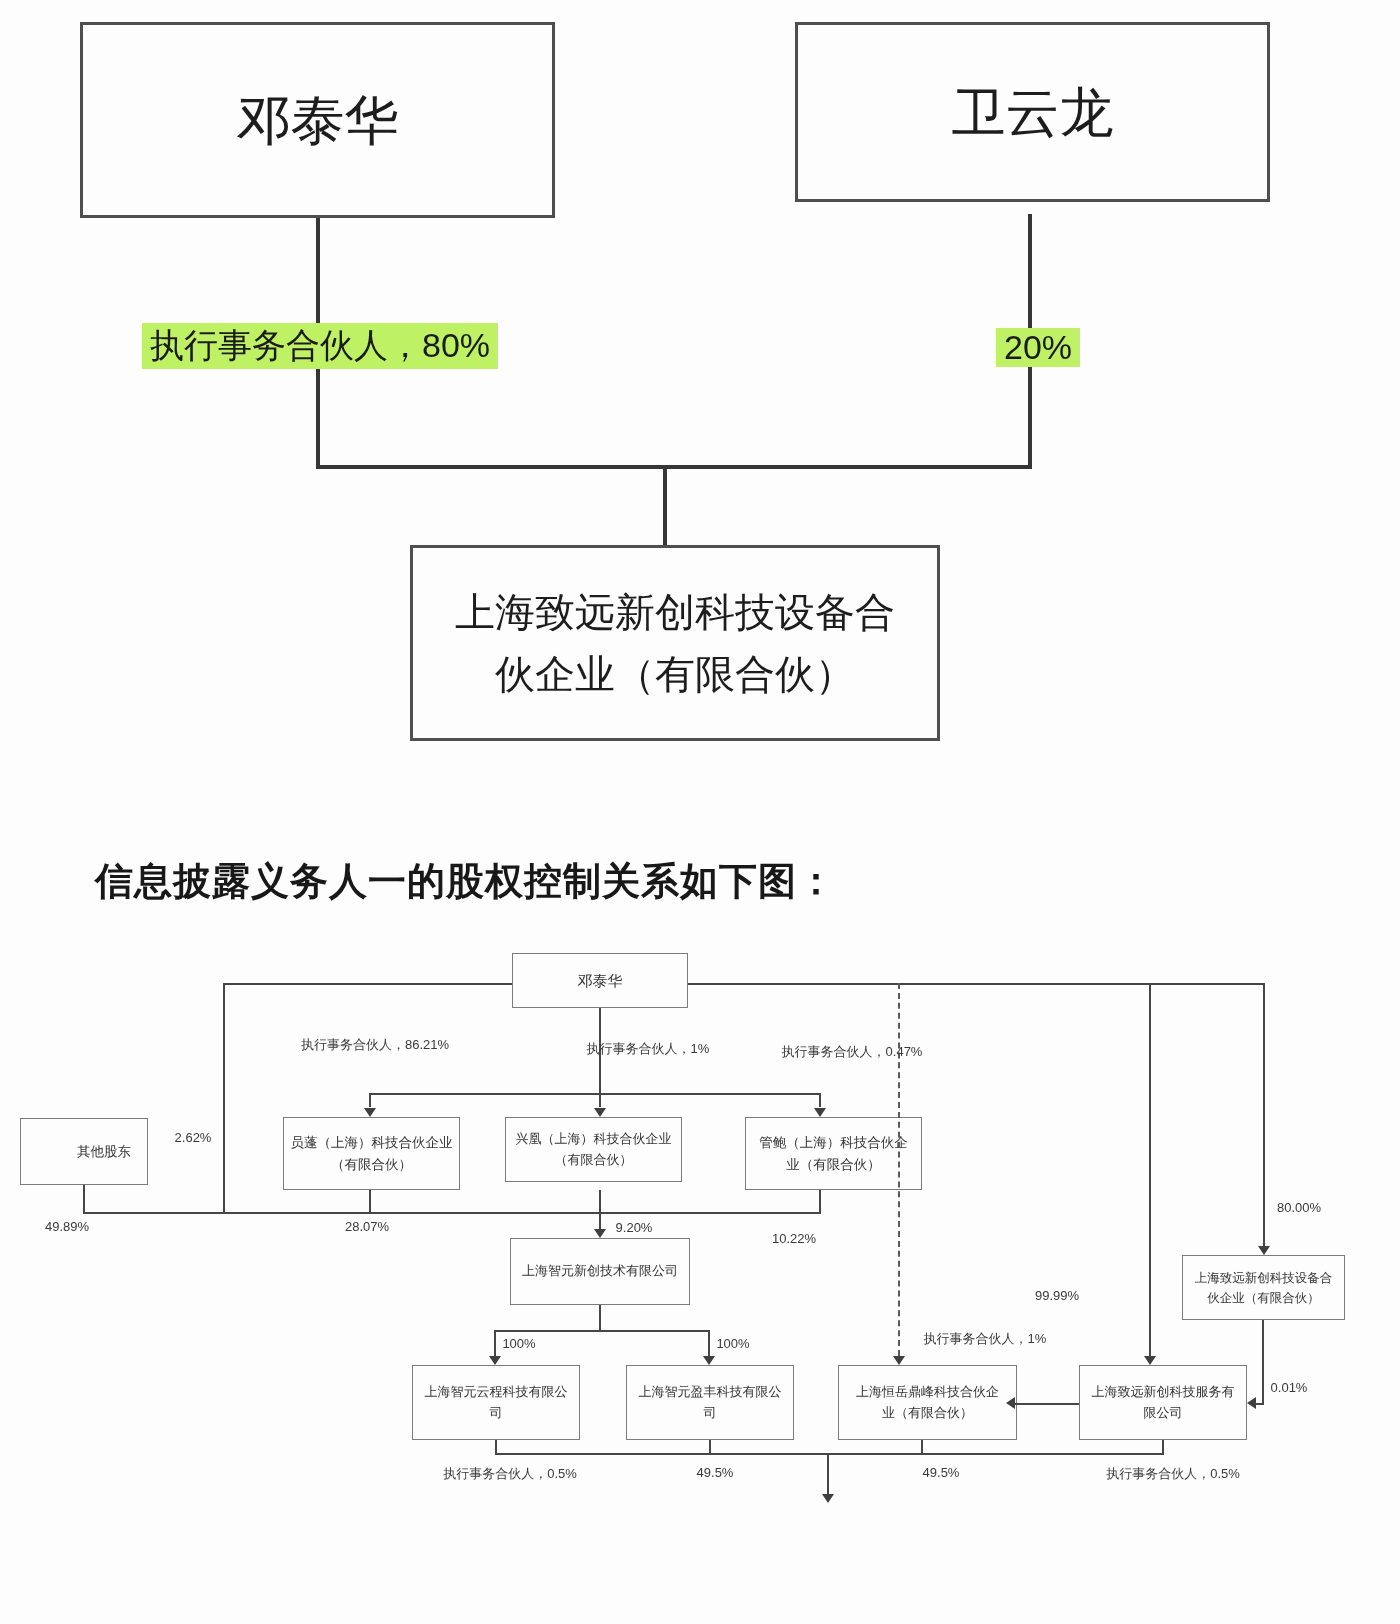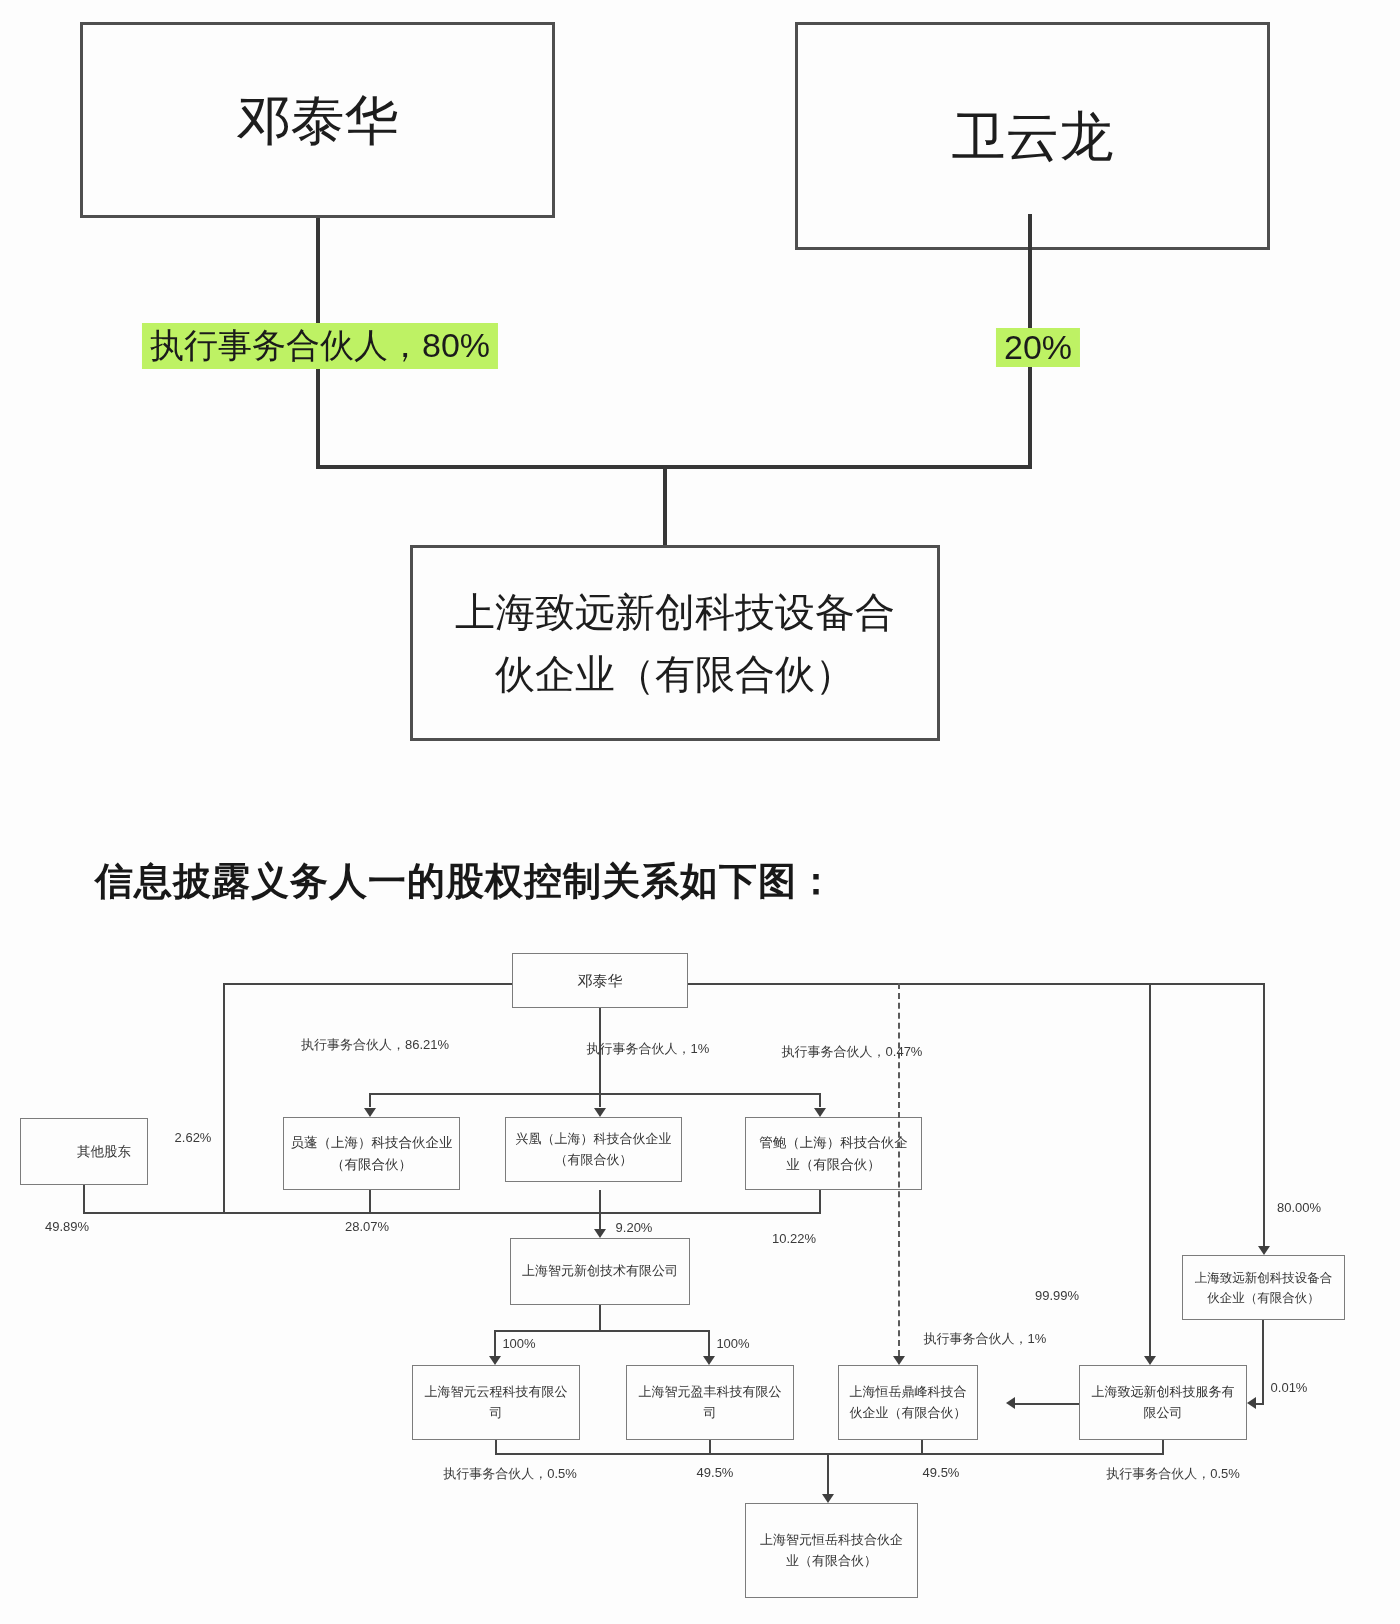--- a/index.html
+++ b/index.html
@@ -37,21 +37,21 @@
       position:absolute;left:95px;top:856px;font-family:"Liberation Serif",serif;
       font-size:38px;font-weight:600;color:#181818;letter-spacing:1px;
   }
 </style>
 </head>
 <body>
 
 <div class="page">
 
   <div class="bx bx-top" style="left:80px;top:22px;width:475px;height:196px;font-size:54px;">邓泰华</div>
-  <div class="bx bx-top" style="left:795px;top:22px;width:475px;height:228px;font-size:54px;">卫云龙</div>
+  <div class="bx bx-top" style="left:795px;top:22px;width:475px;height:180px;font-size:54px;">卫云龙</div>
 
   <div class="vl2" style="left:316px;top:218px;height:247px;"></div>
   <div class="vl2" style="left:1028px;top:214px;height:251px;"></div>
   <div class="hl2" style="left:316px;top:465px;width:716px;"></div>
   <div class="vl2" style="left:663px;top:469px;height:78px;"></div>
 
   <div class="lb-top" style="left:320px;top:323px;">执行事务合伙人，80%</div>
   <div class="lb-top" style="left:1038px;top:328px;">20%</div>
 
   <div class="bx bx-top" style="left:410px;top:545px;width:530px;height:196px;font-size:40px;line-height:1.55;padding:0 24px;">上海致远新创科技设备合伙企业（有限合伙）</div>
@@ -63,26 +63,25 @@
   <div class="bx" style="left:20px;top:1118px;width:128px;height:67px;padding-left:40px;">其他股东</div>
 
   <div class="bx" style="left:283px;top:1117px;width:177px;height:73px;padding:0 4px;font-family:Liberation Serif, serif;">员蓬（上海）科技合伙企业（有限合伙）</div>
   <div class="bx" style="left:505px;top:1117px;width:177px;height:65px;padding:0 6px;font-size:13px;">兴凰（上海）科技合伙企业（有限合伙）</div>
   <div class="bx" style="left:745px;top:1117px;width:177px;height:73px;padding:0 8px;">管鲍（上海）科技合伙企业（有限合伙）</div>
 
   <div class="bx" style="left:510px;top:1238px;width:180px;height:67px;font-size:13px;">上海智元新创技术有限公司</div>
 
   <div class="bx" style="left:412px;top:1365px;width:168px;height:75px;padding:0 10px;font-size:13px;">上海智元云程科技有限公司</div>
   <div class="bx" style="left:626px;top:1365px;width:168px;height:75px;padding:0 10px;font-size:13px;">上海智元盈丰科技有限公司</div>
-  <div class="bx" style="left:838px;top:1365px;width:140px;height:75px;padding:0 6px;font-size:13px;">上海恒岳鼎峰科技合伙企业（有限合伙）</div>
+  <div class="bx" style="left:838px;top:1365px;width:179px;height:75px;padding:0 12px;font-size:13px;">上海恒岳鼎峰科技合伙企业（有限合伙）</div>
   <div class="bx" style="left:1079px;top:1365px;width:168px;height:75px;padding:0 6px;font-size:13px;">上海致远新创科技服务有限公司</div>
 
   <div class="bx" style="left:1182px;top:1255px;width:163px;height:65px;padding:0 6px;font-size:12.5px;">上海致远新创科技设备合伙企业（有限合伙）</div>
 
-  <div class="bx" style="left:745px;top:1503px;width:173px;height:95px;padding:0 8px;font-size:13px;">上海智元恒岳科技合伙企业（有限合伙）</div>
 
   <div class="hl" style="left:223px;top:983px;width:289px;"></div>
   <div class="vl" style="left:223px;top:983px;height:231px;"></div>
 
   <div class="hl" style="left:688px;top:983px;width:577px;"></div>
   <div class="vl" style="left:1263px;top:983px;height:264px;"></div>
   <div class="ad" style="left:1258px;top:1246px;"></div>
   <div class="vl" style="left:1149px;top:983px;height:373px;"></div>
   <div class="ad" style="left:1144px;top:1356px;"></div>
   <div class="vdash" style="left:898px;top:983px;height:373px;"></div>

